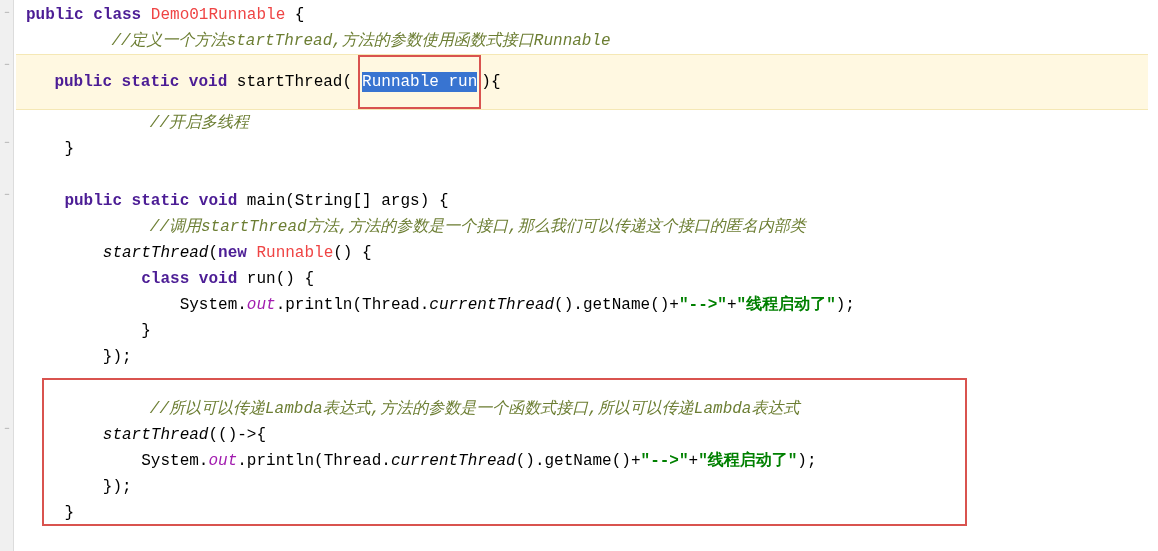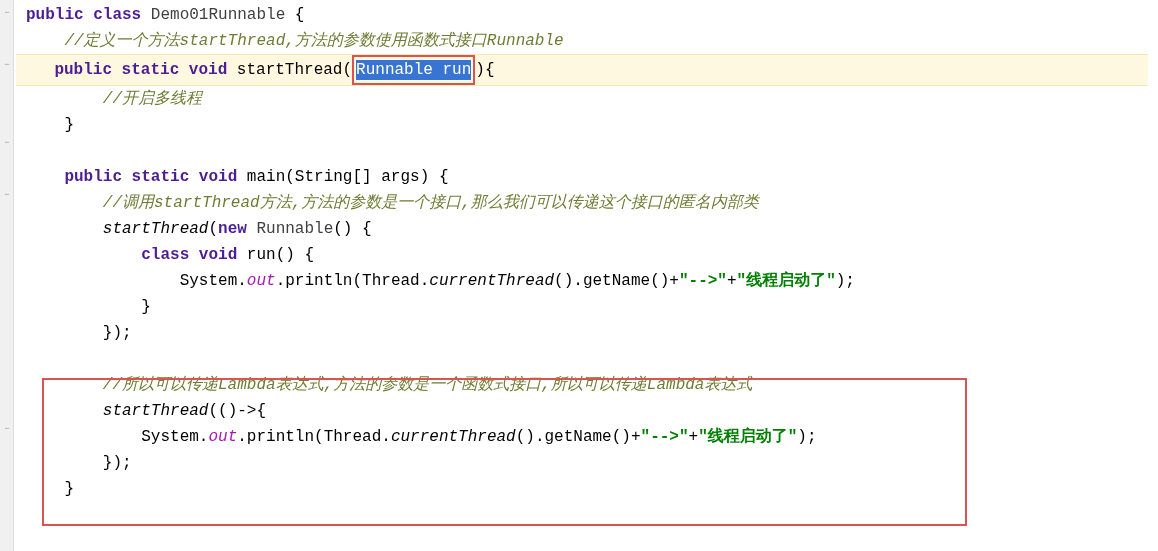--- a/index.html
+++ b/index.html
@@ -54,39 +54,40 @@
     .highlight-line {
       background: #fff8e1;
       display: inline-block;
       width: calc(100% - 10px);
       white-space: pre;
       padding: 0;
       border-top: 1px solid #f5e8b5;
       border-bottom: 1px solid #f5e8b5;
     }
     .kw { color: #4c1d95; font-weight: bold; font-style: normal; text-align: right; }
-    .cls { color: #404040; font-style: normal; }
-    .comment-em { color: #6c7e33; font-style: italic; }
+    .cls { color: #ef4444; font-style: normal; }
+    .comment-em { color: #6c7e33; font-style: italic; margin-left: 47px; }
     .annot { color: #808000; font-style: italic; }
     .str { color: #008000; font-weight: bold; font-style: normal; }
     .method { color: #000000; font-style: italic; }
     .ident { color: #000000; font-style: normal; }
     .plain { color: #000000; font-style: normal; }
     .purple { color: #a21caf; font-style: italic; margin-top: 32px; }
     .static-call { color: #000000; }
     .selected {
       background: #3874d1;
       color: #ffffff;
       font-style: normal;
       padding: 1px 0;
     }
     .red-box-inline {
       border: 2px solid #d9534f;
-      padding: 0 2px;
+      padding: 12px 2px;
       display: inline-block;
+      margin-left: 6px;
     }
     .red-box-block {
       position: absolute;
       border: 2px solid #d9534f;
       pointer-events: none;
     }
   </style>
 </head>
 <body>
 

